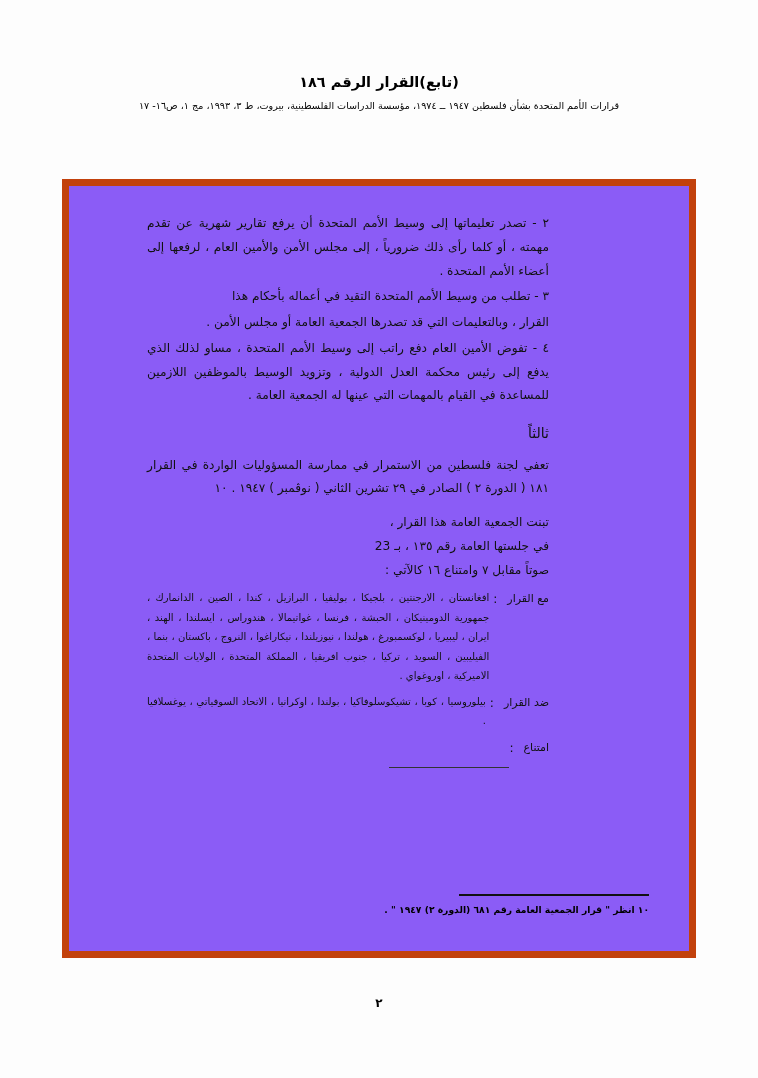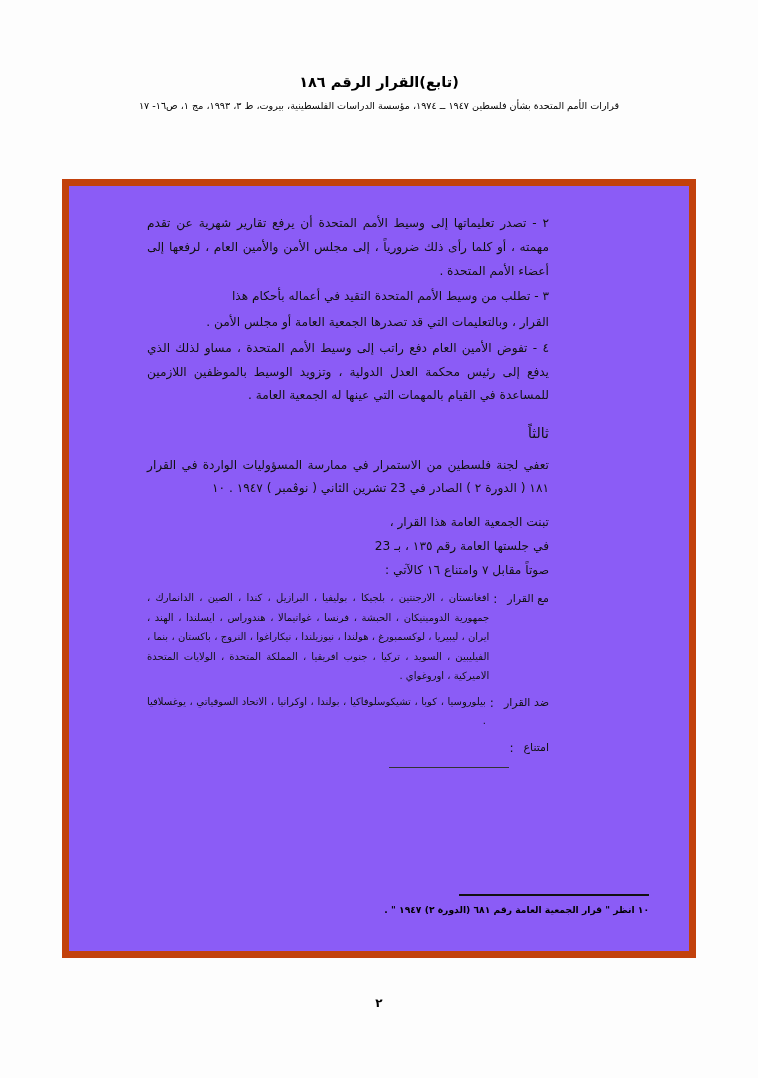--- a/index.html
+++ b/index.html
@@ -149,21 +149,21 @@
       <p class="para">٢ - تصدر تعليماتها إلى وسيط الأمم المتحدة أن يرفع تقارير شهرية عن تقدم مهمته ، أو كلما رأى ذلك ضرورياً ، إلى مجلس الأمن والأمين العام ، لرفعها إلى أعضاء الأمم المتحدة .</p>
 
       <p class="para">٣ - تطلب من وسيط الأمم المتحدة التقيد في أعماله بأحكام هذا</p>
 
       <p class="para">القرار ، وبالتعليمات التي قد تصدرها الجمعية العامة أو مجلس الأمن .</p>
 
       <p class="para">٤ - تفوض الأمين العام دفع راتب إلى وسيط الأمم المتحدة ، مساو لذلك الذي يدفع إلى رئيس محكمة العدل الدولية ، وتزويد الوسيط بالموظفين اللازمين للمساعدة في القيام بالمهمات التي عينها له الجمعية العامة .</p>
 
       <div class="section-label">ثالثاً</div>
 
-      <p class="para">تعفي لجنة فلسطين من الاستمرار في ممارسة المسؤوليات الواردة في القرار ١٨١ ( الدورة ٢ ) الصادر في 23 تشرين الثاني ( نوڤمبر ) ١٩٤٧ . ١٠</p>
+      <p class="para">تعفي لجنة فلسطين من الاستمرار في ممارسة المسؤوليات الواردة في القرار ١٨١ ( الدورة ٢ ) الصادر في ٢٩ تشرين الثاني ( نوڤمبر ) ١٩٤٧ . ١٠</p>
 
       <div class="block">
         <p class="vote-line">تبنت الجمعية العامة هذا القرار ،</p>
         <p class="vote-line">في جلستها العامة رقم ١٣٥ ، بـ 23</p>
         <p class="vote-line">صوتاً مقابل ٧ وامتناع ١٦ كالآتي :</p>
       </div>
 
       <div class="vote-group">
         <div class="vote-label">مع القرار</div>
         <div class="vote-colon">:</div>

